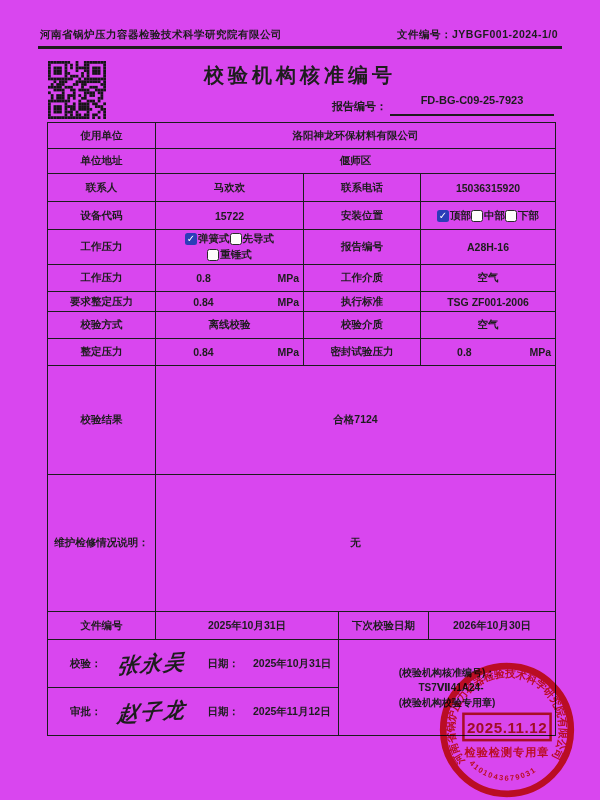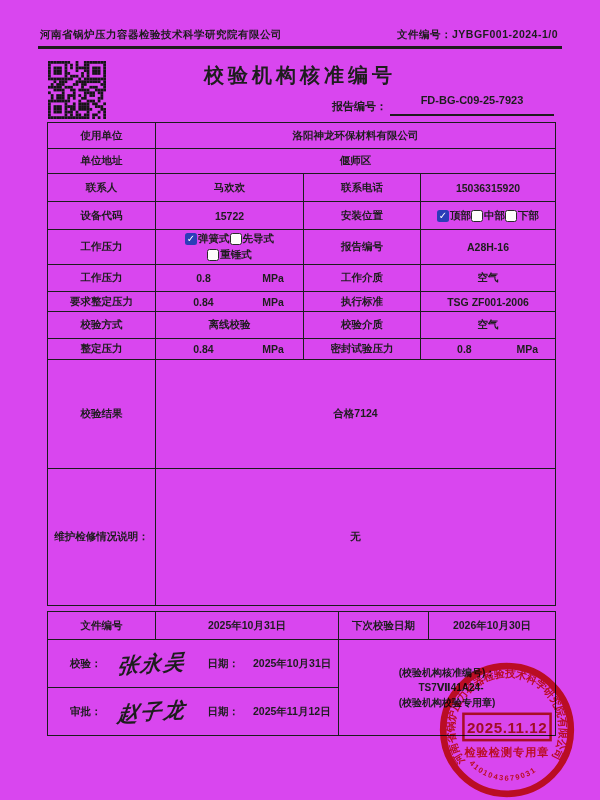--- a/index.html
+++ b/index.html
@@ -22,21 +22,21 @@
   table{border-collapse:collapse;table-layout:fixed;}
   .tbl{position:absolute;left:47px;width:508px;font-size:10.5px;font-weight:bold;}
   .tbl1{top:122px;}
   .tbl2{top:611px;}
   .tbl td{border:1.7px solid #1c1c1c;text-align:center;vertical-align:middle;
           padding:2px 4px;overflow:hidden;}
   .free{text-align:left;vertical-align:top;padding:5px 8px;}
   
   .uv{display:flex;align-items:center;}
   .uv .num{flex:1.25;text-align:center;}
-  .uv .unit{flex:.75;text-align:center;}
+  .uv .unit{flex:.75;text-align:right;}
   
   .opts{display:flex;flex-wrap:wrap;justify-content:center;align-items:center;row-gap:2px;}
   .opt{display:inline-flex;align-items:center;}
   .cb{width:12px;height:12px;border-radius:2.5px;margin-right:1px;flex:0 0 auto;
       box-sizing:border-box;display:inline-flex;align-items:center;justify-content:center;}
   .cb.on{background:#2b3db8;color:#fff;font-size:10px;line-height:1;}
   .cb.off{background:#fdfdfb;border:1.6px solid #2a2a2a;}
   
   .sigrow{display:flex;align-items:center;text-align:left;padding-left:18px;}
   .sig{font-size:21px;font-weight:bold;font-style:italic;letter-spacing:2px;white-space:nowrap;
@@ -416,21 +416,21 @@
           </td>
       <td>执行标准</td>
       <td>TSG ZF001-2006</td>
     </tr>
     <tr style="height:27px">
       <td>校验方式</td>
       <td>离线校验</td>
       <td>校验介质</td>
       <td>空气</td>
     </tr>
-    <tr style="height:21px">
+    <tr style="height:27px">
       <td>整定压力</td>
       <td>
             <span class="uv">
               <span class="num">0.84</span>
               <span class="unit">MPa</span>
             </span>
           </td>
       <td>密封试验压力</td>
       <td>
             <span class="uv">

